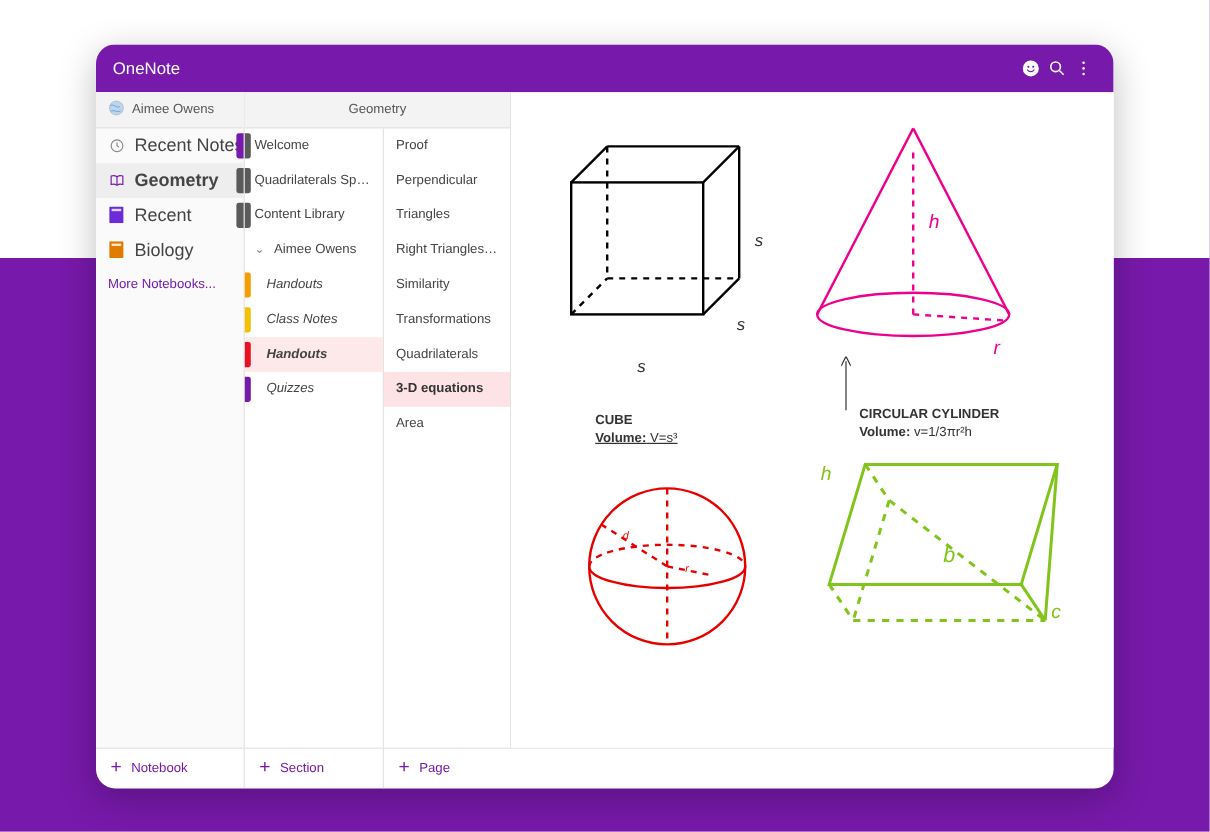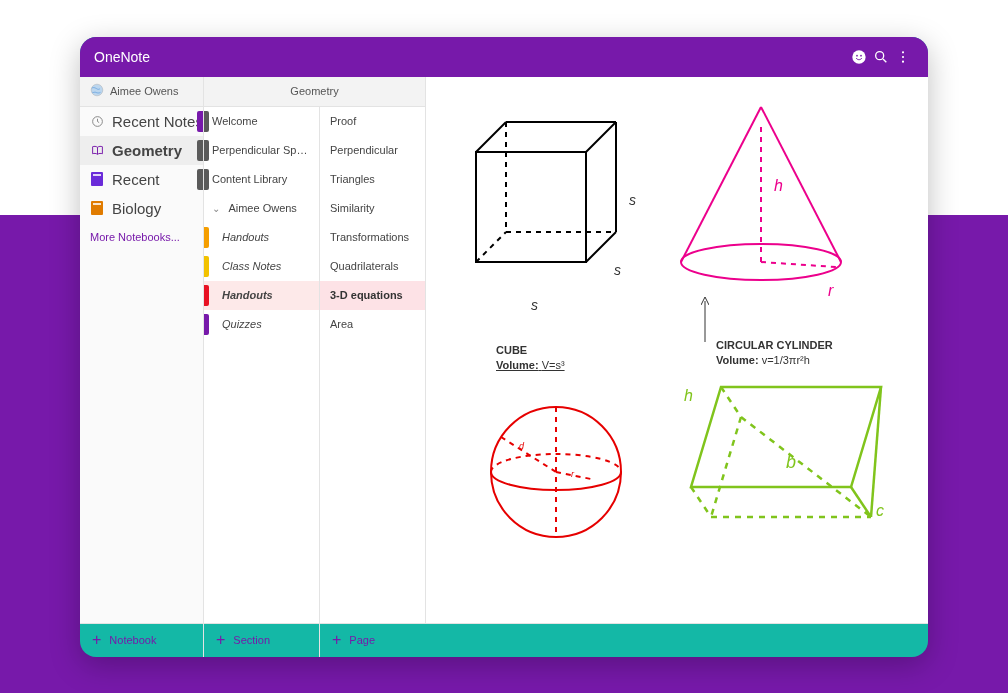--- a/index.html
+++ b/index.html
@@ -3,21 +3,21 @@
 <meta charset="utf-8">
 <style>
   * { box-sizing: border-box; margin: 0; padding: 0; }
   html, body { width: 1008px; height: 693px; overflow: hidden; font-family: 'Segoe UI', Arial, sans-serif; }
   body { background: #7719AA; display: flex; align-items: center; justify-content: center; }
   .bg-top { position: absolute; top: 0; left: 0; right: 0; height: 215px; background: #fff; z-index: 0;}
   .app {
     position: relative;
     width: 848px;
     height: 620px;
-    background: #14b8a6;
+    background: #ffffff;
     border-radius: 16px;
     box-shadow: 0 8px 30px rgba(0,0,0,0.25);
     overflow: hidden;
     display: flex;
     flex-direction: column;
     z-index: 2;
   }
   .titlebar {
     height: 40px;
     background: #7719AA;
@@ -192,21 +192,21 @@
       <div class="sec-header">Geometry</div>
       <div class="col-sec-wrap-inner">
 
         <div class="col-sec">
           <div class="sec-item">
             <span class="sec-tab" style="background:#5a5a5a"></span>
             <span>Welcome</span>
           </div>
           <div class="sec-item">
             <span class="sec-tab" style="background:#5a5a5a"></span>
-            <span>Perpendicular Sp…</span>
+            <span>Quadrilaterals Sp…</span>
           </div>
           <div class="sec-item">
             <span class="sec-tab" style="background:#5a5a5a"></span>
             <span>Content Library</span>
           </div>
           <div class="sec-item">
             <span class="chev">⌄</span>
             <span>Aimee Owens</span>
           </div>
           <div class="sec-item sub">
@@ -229,20 +229,23 @@
 
         <div class="col-pages">
           <div class="page-item">
               <span>Proof</span>
             </div>
           <div class="page-item">
               <span>Perpendicular</span>
             </div>
           <div class="page-item">
               <span>Triangles</span>
+            </div>
+          <div class="page-item">
+              <span>Right Triangles…</span>
             </div>
           <div class="page-item">
               <span>Similarity</span>
             </div>
           <div class="page-item">
               <span>Transformations</span>
             </div>
           <div class="page-item">
               <span>Quadrilaterals</span>
             </div>

